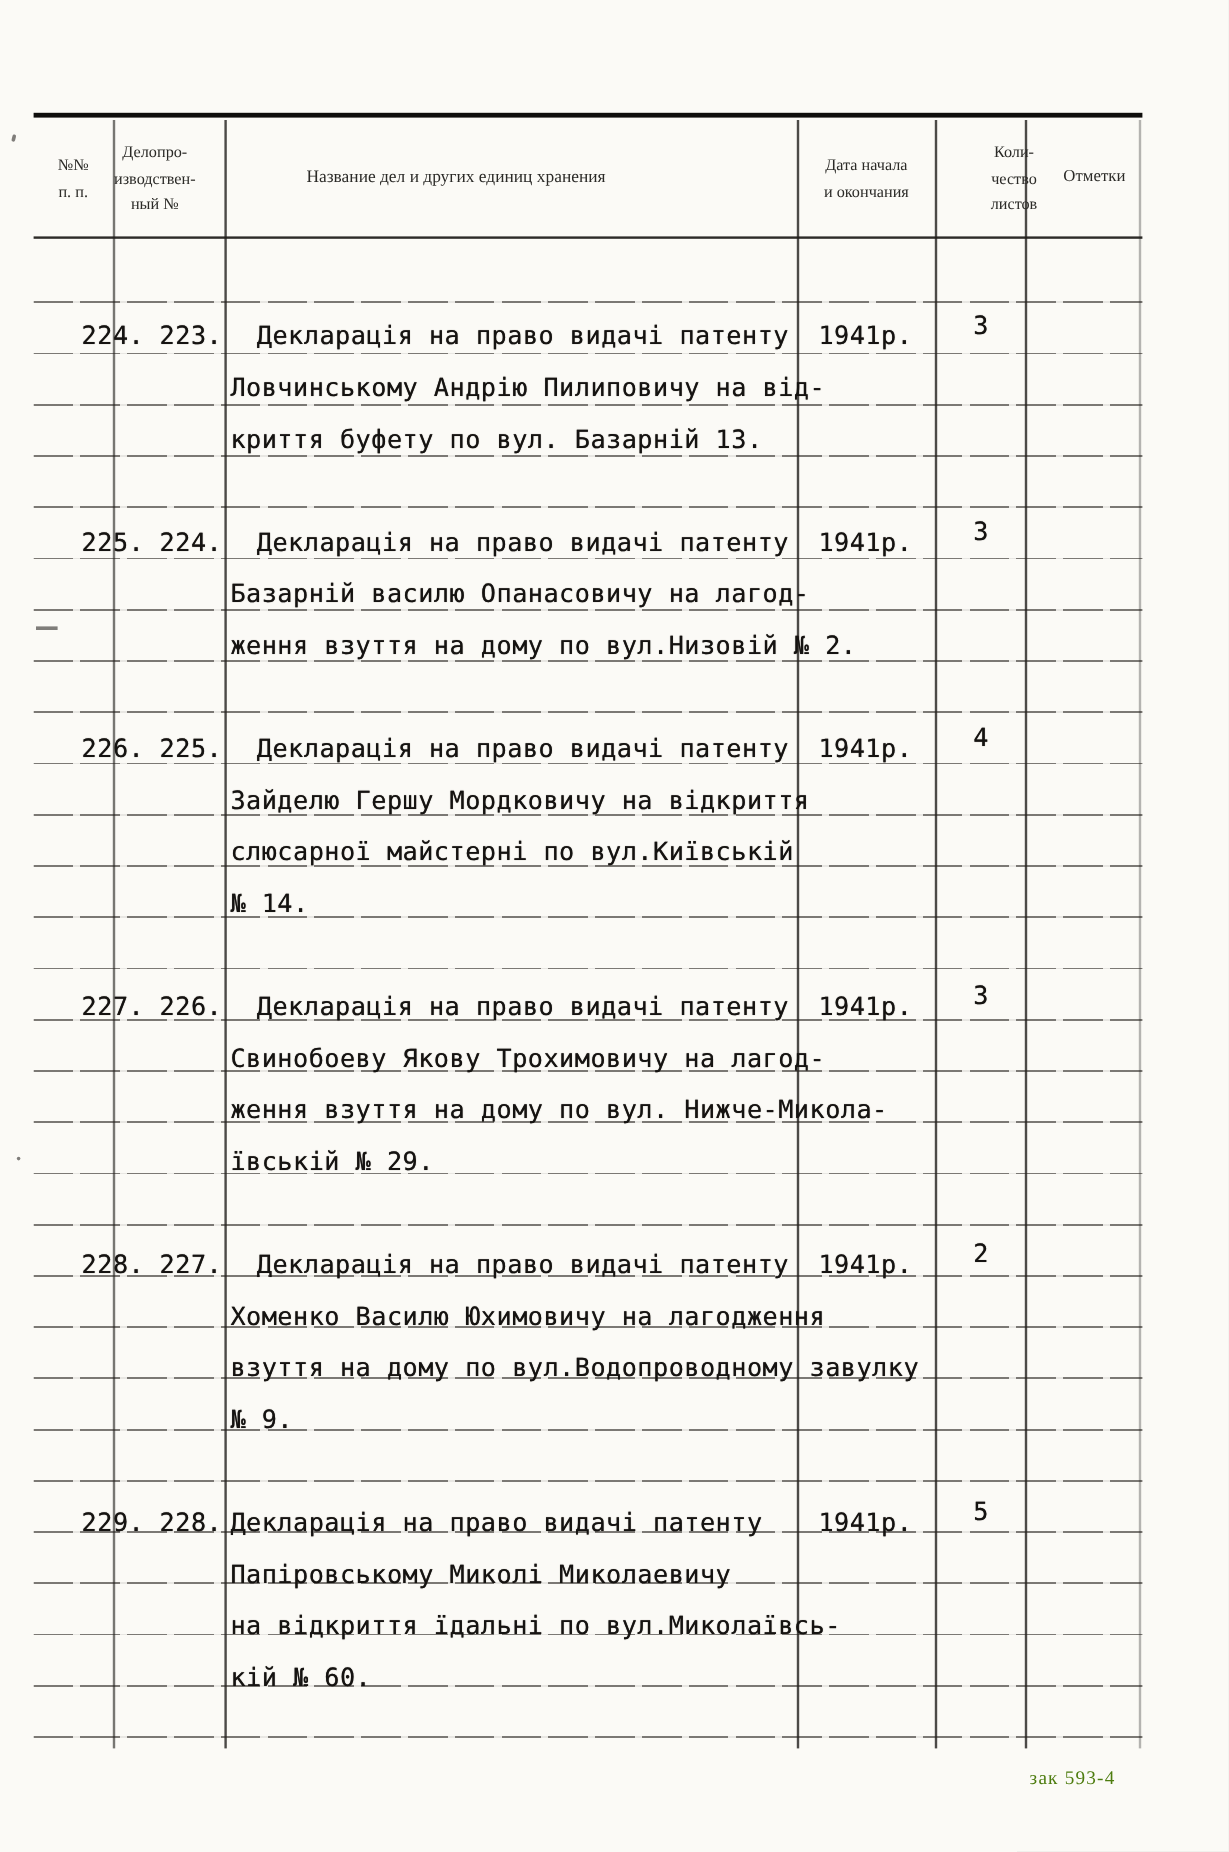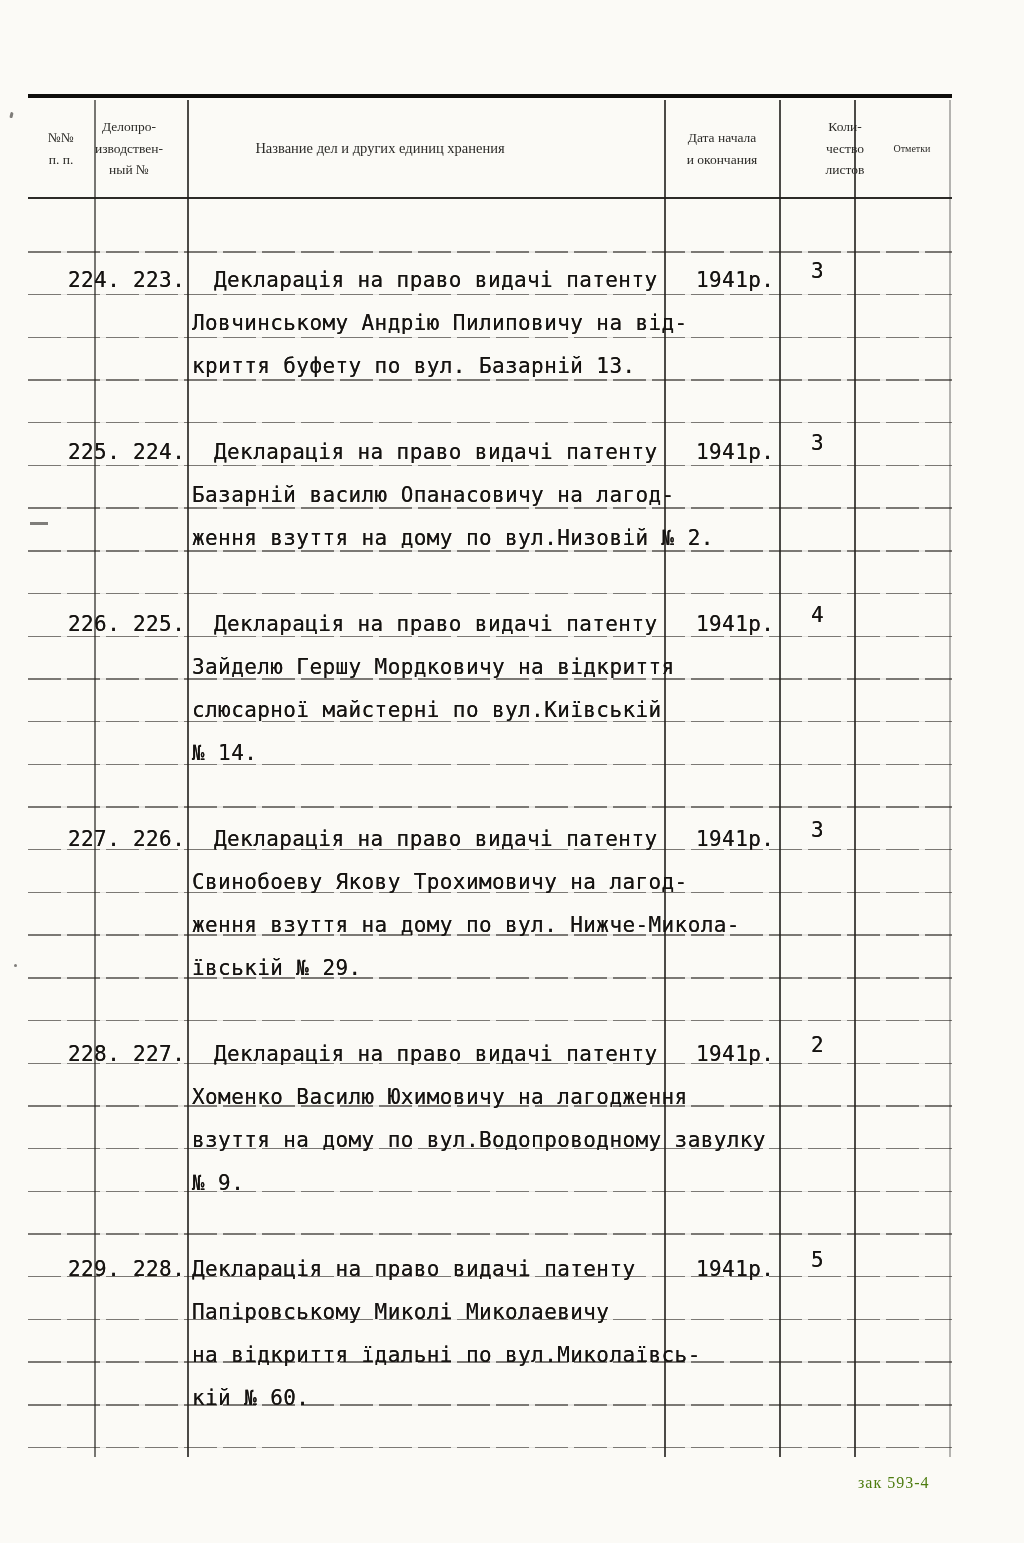--- a/index.html
+++ b/index.html
@@ -27,42 +27,42 @@
     position:absolute;top:100px;height:97px;
     display:flex;flex-direction:column;justify-content:center;align-items:center;
     font-family:"Liberation Serif", serif;
     font-size:13.5px;line-height:1.6;color:#2b2a27;text-align:center;
   }
   .hc1{left:28px;width:66px;}
   .hc2{left:95px;width:68px;}
   .hc3{left:188px;width:384px;font-size:14.5px;}
   .hc4{left:665px;width:114px;}
   .hc5{left:780px;width:74px;margin-left:28px;}
-  .hc6{left:855px;width:114px;font-size:10px;}
+  .hc6{left:855px;width:114px;font-size:14px;}
 
   
   .table-body{
     position:absolute;left:28px;top:210px;width:924px;height:1247px;
     background:
       repeating-linear-gradient(90deg, rgba(251,250,246,0) 0 33px, rgba(251,250,246,.85) 33px 39px),
       repeating-linear-gradient(180deg, transparent 0 41.2px, rgba(38,34,30,.6) 41.2px 42.7px);
   }
 
   
   .entry{position:absolute;left:0;width:100%;white-space:nowrap;
     color:#151311;font-size:21px;letter-spacing:.4px;
     text-shadow:0 0 .6px rgba(28,22,18,.85);
   }
   .entry .num,.entry .date,.entry .sheets{position:absolute;top:0;height:43px;line-height:43px;}
   .entry .n1{left:40px;}
   .entry .n2{left:105px;}
   .entry .lines{position:absolute;left:164px;top:0;}
   .entry .line{height:43px;line-height:43px;}
   .entry .line.indent{padding-left:22px;}
-  .entry .date{left:668px;}
+  .entry .date{left:654px;}
   .entry .sheets{left:752px;width:75px;text-align:center;top:-9px;}
 
   
   .print-code{
     position:absolute;left:858px;top:1474px;
     font-family:"Liberation Serif", serif;font-size:16px;letter-spacing:1px;color:#4d7c0f;
   }
   .artifact{position:absolute;background:rgba(25,22,20,.55);}
   .art-dash{left:30px;top:522px;width:18px;height:2.5px;}
   .art-dot1{left:14px;top:964px;width:3px;height:3px;border-radius:50%;}

